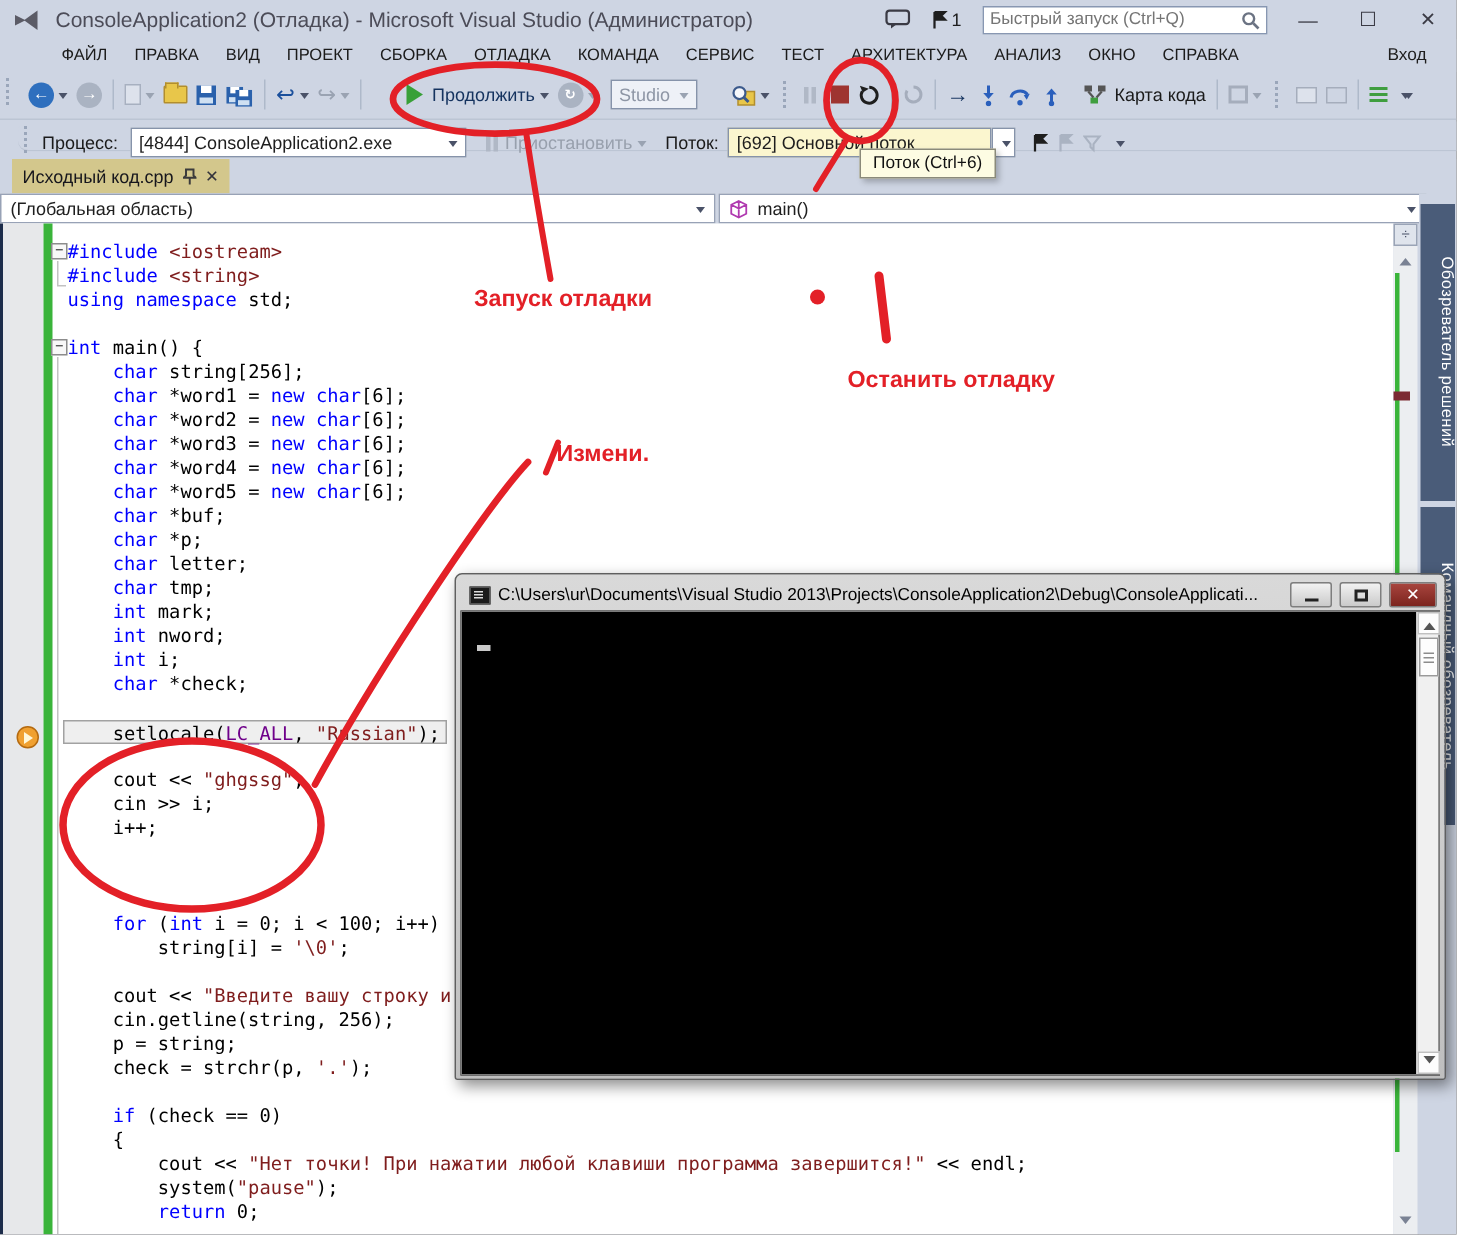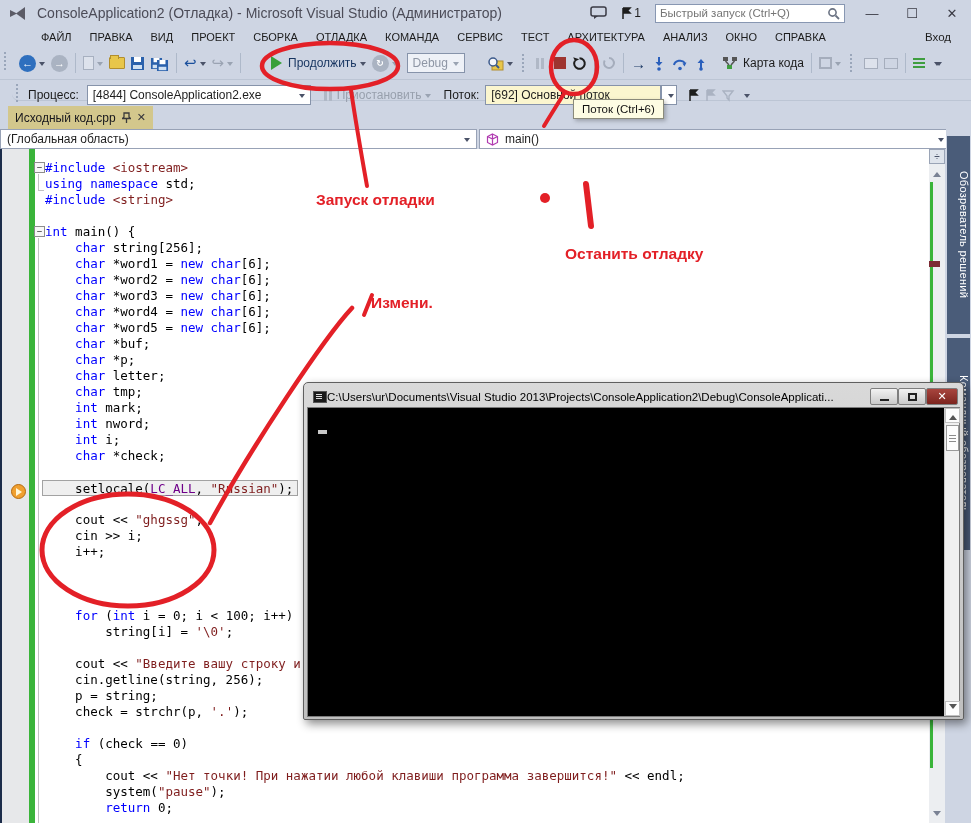--- a/index.html
+++ b/index.html
@@ -84,21 +84,21 @@
   .scroll-split { position:absolute; left:929px; top:149px; width:16px; height:15px; background:#dfe4ec; border:1px solid #9aa4b6; color:#4a5268; font-size:10px; line-height:13px; text-align:center; }
   .arr { position:absolute; left:929px; width:16px; height:14px; display:flex; align-items:center; justify-content:center; }
   .tri-up { width:0; height:0; border:4px solid transparent; border-bottom:5px solid #7a8294; }
   .tri-down { width:0; height:0; border:4px solid transparent; border-top:5px solid #7a8294; }
   .scroll-green { position:absolute; left:930px; top:182px; width:3px; height:586px; background:#3ab43a; }
   .scroll-mark { position:absolute; left:929px; top:261px; width:11px; height:6px; background:#7c2a33; }
   
   .console { position:absolute; left:303px; top:382px; width:661px; height:338px; z-index:5;
     background:linear-gradient(#d9d9d9,#bfbfbf); border:1px solid #5f5f5f; border-radius:5px 5px 2px 2px;
     box-shadow:3px 4px 10px rgba(0,0,0,.45); padding:3px; }
-  .console-title { height:21px; display:flex; align-items:center; padding:0 2px 0 6px; }
+  .console-title { height:21px; display:flex; align-items:center; gap:5px; padding:0 2px 0 6px; }
   .console-title .txt { font-size:11.5px; color:#000; flex:1; white-space:nowrap; overflow:hidden; }
   .cbtn { width:28px; height:17px; border:1px solid #7e7e7e; border-radius:2px; display:flex; align-items:center; justify-content:center; background:linear-gradient(#f2f2f2,#cacaca); }
   .cbtn.close { background:linear-gradient(#a8453e,#7c241e); color:#fff; font-size:11px; font-weight:bold; width:32px; }
   .min-bar { width:9px; height:2px; background:#222; margin-top:6px; }
   .max-box { width:9px; height:8px; border:2px solid #222; }
   .console-client { position:relative; height:310px; background:#000; border:1px solid #7b7b7b; display:flex; }
   .console-text { flex:1; position:relative; }
   .console-cursor { position:absolute; left:10px; top:22px; width:9px; height:4px; background:#c9c9c9; }
   .con-scroll { width:15px; background:#f0f0f0; border-left:1px solid #c9c9c9; position:relative; }
   .con-btn { position:absolute; left:0; width:15px; height:15px; background:#fdfdfd; border:1px solid #c0c0c0; display:flex; align-items:center; justify-content:center; }
@@ -219,21 +219,21 @@
       <span class="tbtn">
         <span class="play-tri"></span>
         <span class="label12" style="color:#15335f;">Продолжить</span>
         <span class="caret"></span>
       </span>
       <span class="tbtn">
           <span class="circle-btn circle-gray" style="font-size:9px;">↻</span>
           <span class="caret dis"></span>
         </span>
       <span class="combo dis" style="width:58px; margin-left:6px;">
-        <span>Debug</span>
+        <span>Studio</span>
           <span class="caret dis"></span>
       </span>
     </div>
     <div class="t-abs" style="left:484px; top:3px;">
       <span class="tbtn">
         <svg width="17" height="15">
             <rect x="5" y="5" width="11" height="9" fill="#e8c64a" stroke="#b28e2e"></rect>
             <circle cx="6" cy="6" r="4" fill="#f5f7fb" stroke="#3c5a8c" stroke-width="1.5"></circle>
             <line x1="9" y1="9" x2="12" y2="12" stroke="#3c5a8c" stroke-width="2"></line>
           </svg>
@@ -394,22 +394,22 @@
   </div>
 
   <div class="editor-bg"></div>
   <div class="bp-margin"></div>
   <div class="green-bar"></div>
   <div class="fold-line" style="top:174px; height:16px;"></div>
   <div class="fold-tick" style="top:190px;"></div>
   <div class="fold-line" style="top:238px; height:585px;"></div>
   <div id="code">
       <div class="code-line"><span class="tok-k">#include</span><span class="tok-p"> </span><span class="tok-s">&lt;iostream&gt;</span><span class="fold-box">−</span></div>
+      <div class="code-line"><span class="tok-k">#include</span><span class="tok-p"> </span><span class="tok-s">&lt;string&gt;</span></div>
       <div class="code-line"><span class="tok-k">using</span><span class="tok-p"> </span><span class="tok-k">namespace</span><span class="tok-p"> std;</span></div>
-      <div class="code-line"><span class="tok-k">#include</span><span class="tok-p"> </span><span class="tok-s">&lt;string&gt;</span></div>
       <div class="code-line"></div>
       <div class="code-line"><span class="tok-k">int</span><span class="tok-p"> main() {</span><span class="fold-box">−</span></div>
       <div class="code-line"><span class="tok-p">    </span><span class="tok-k">char</span><span class="tok-p"> string[256];</span></div>
       <div class="code-line"><span class="tok-p">    </span><span class="tok-k">char</span><span class="tok-p"> *word1 = </span><span class="tok-k">new</span><span class="tok-p"> </span><span class="tok-k">char</span><span class="tok-p">[6];</span></div>
       <div class="code-line"><span class="tok-p">    </span><span class="tok-k">char</span><span class="tok-p"> *word2 = </span><span class="tok-k">new</span><span class="tok-p"> </span><span class="tok-k">char</span><span class="tok-p">[6];</span></div>
       <div class="code-line"><span class="tok-p">    </span><span class="tok-k">char</span><span class="tok-p"> *word3 = </span><span class="tok-k">new</span><span class="tok-p"> </span><span class="tok-k">char</span><span class="tok-p">[6];</span></div>
       <div class="code-line"><span class="tok-p">    </span><span class="tok-k">char</span><span class="tok-p"> *word4 = </span><span class="tok-k">new</span><span class="tok-p"> </span><span class="tok-k">char</span><span class="tok-p">[6];</span></div>
       <div class="code-line"><span class="tok-p">    </span><span class="tok-k">char</span><span class="tok-p"> *word5 = </span><span class="tok-k">new</span><span class="tok-p"> </span><span class="tok-k">char</span><span class="tok-p">[6];</span></div>
       <div class="code-line"><span class="tok-p">    </span><span class="tok-k">char</span><span class="tok-p"> *buf;</span></div>
       <div class="code-line"><span class="tok-p">    </span><span class="tok-k">char</span><span class="tok-p"> *p;</span></div>

